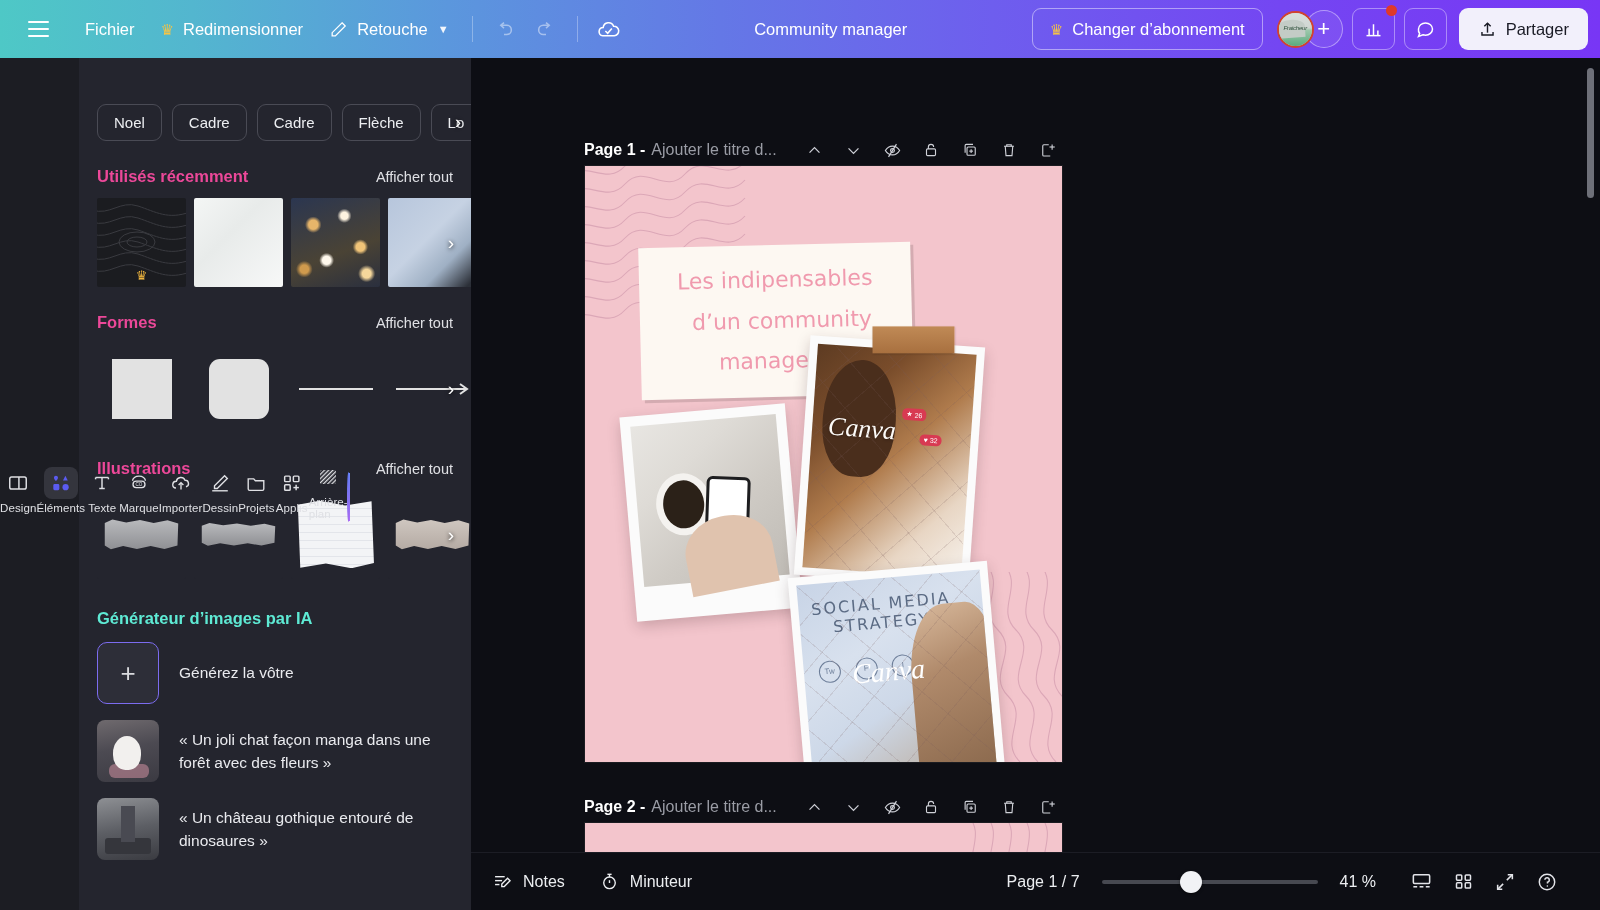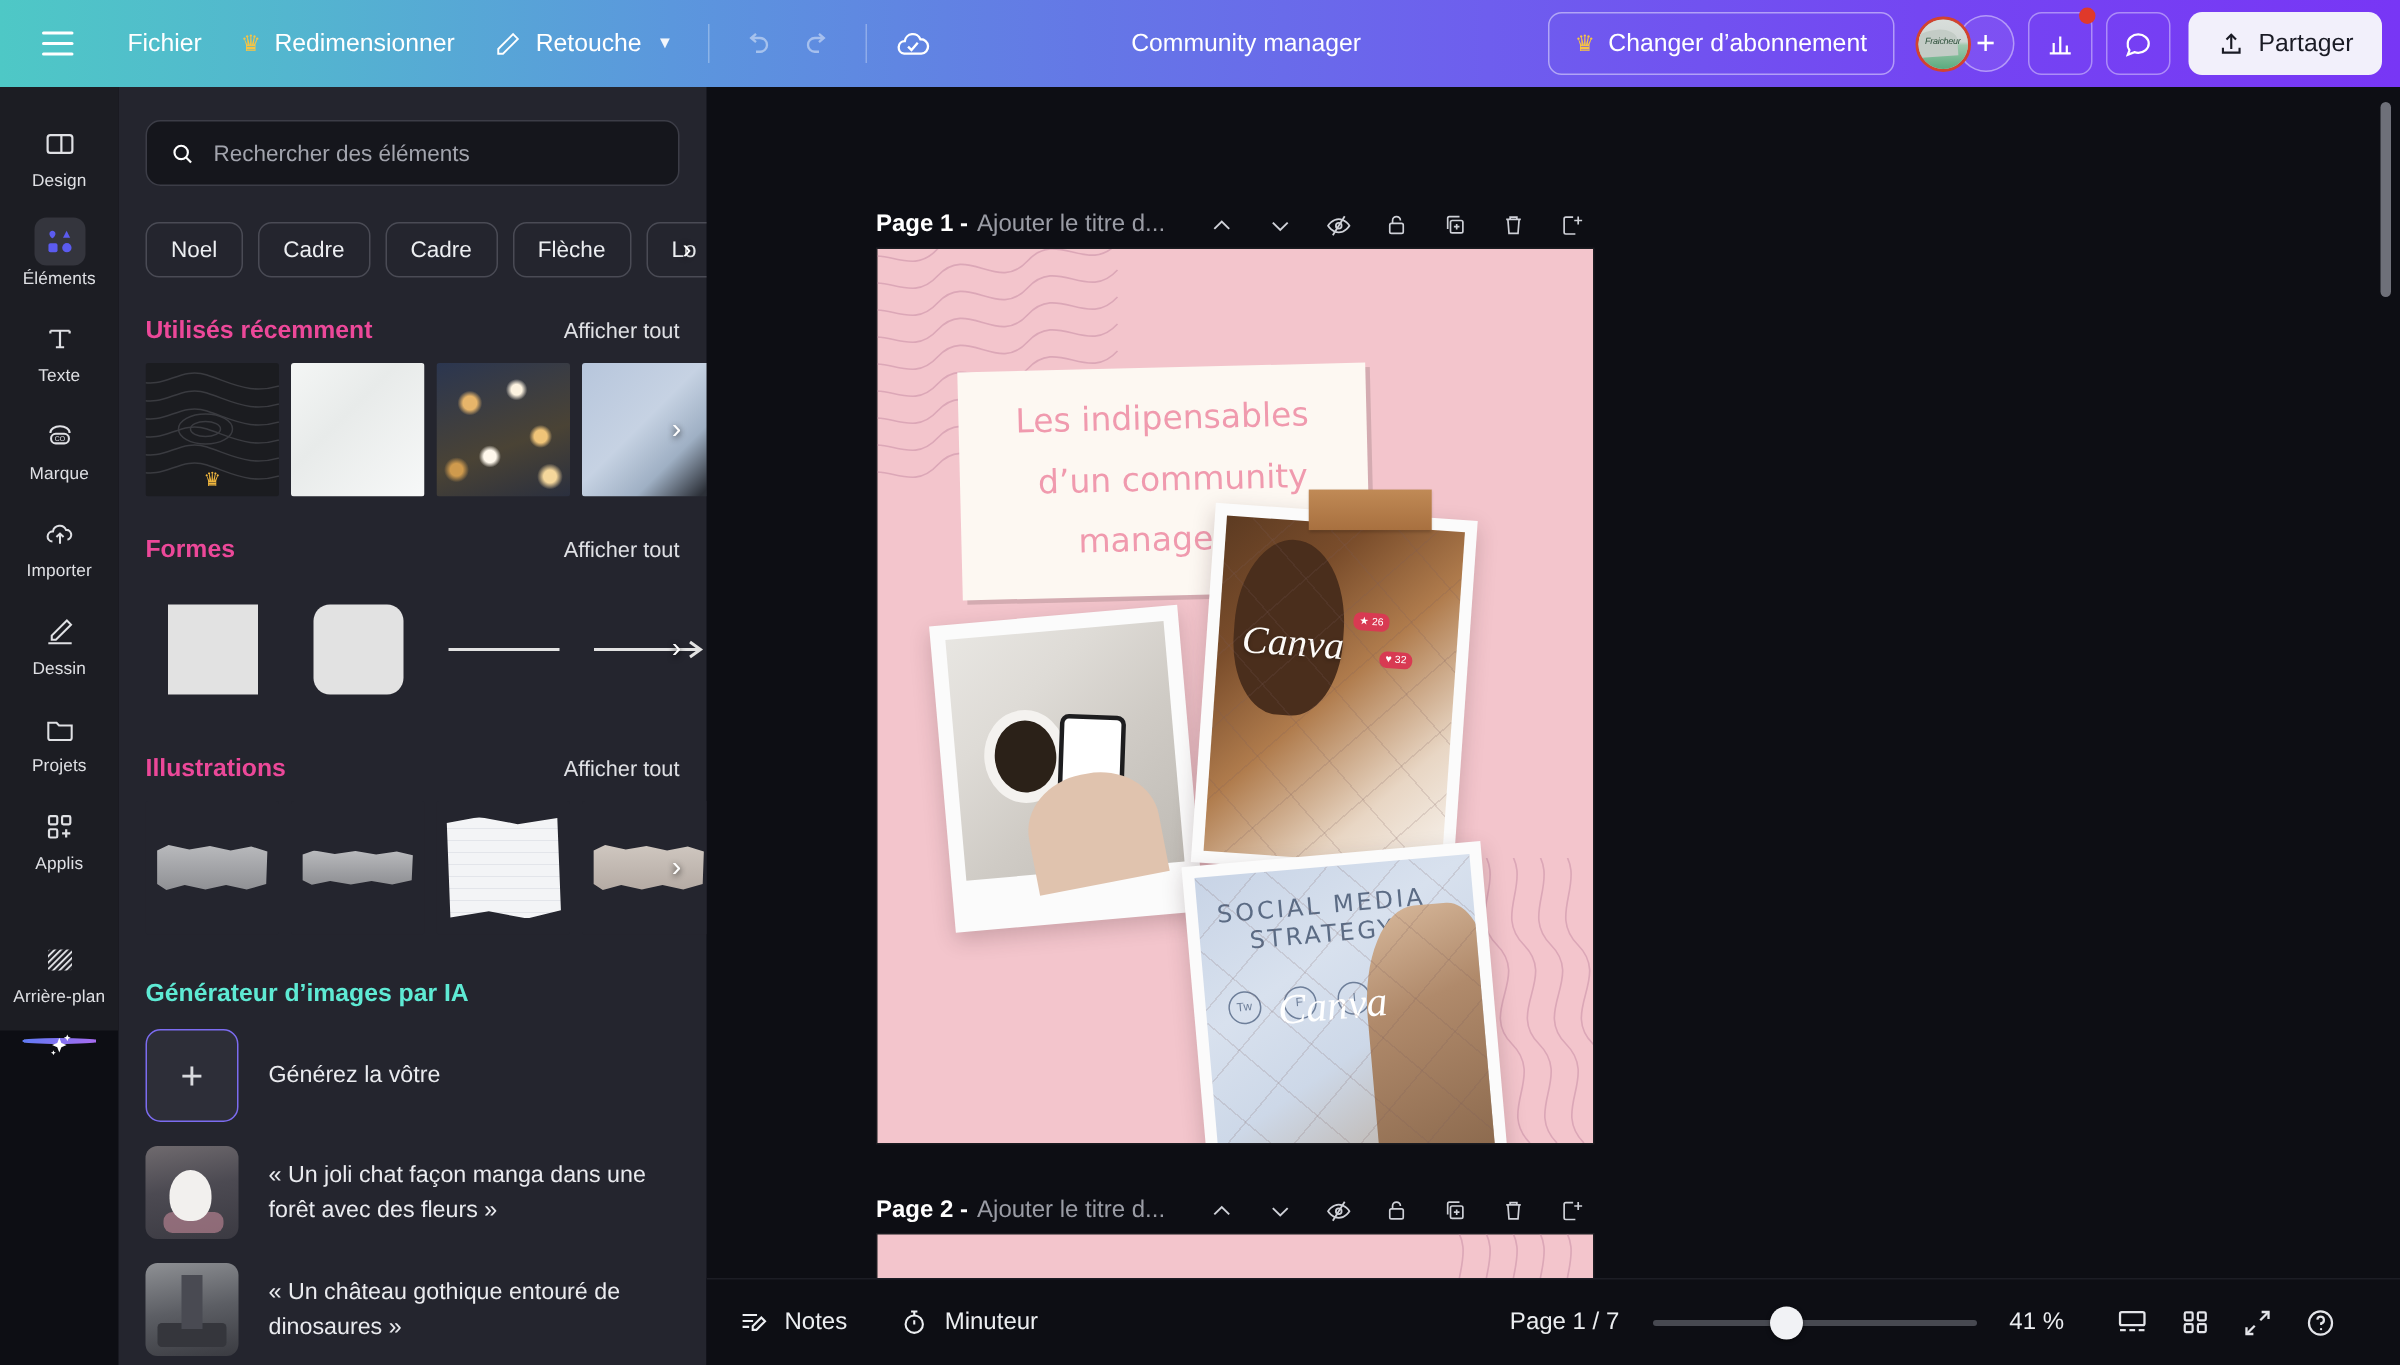--- a/index.html
+++ b/index.html
@@ -83,22 +83,22 @@
   .share-btn {
     display:flex; align-items:center; gap: 9px; margin-left: 12px;
     background: #f2f0fb; color: #1a1b25; border-radius: 9px;
     height: 42px; padding: 0 19px; font-size: 16.5px; cursor: pointer;
     white-space: nowrap; border: none; font-family: inherit;
   }
 
   
   .rail {
     position:absolute; top: 58px; left: 0;
-    width: 79px; height: 629px; background: #1c1d23;
-    display:flex; flex-direction: column; align-items:center;
+    width: 79px; height: 852px; background: #1c1d23;
+    display:flex; flex-direction: row; align-items:center;
     padding-top: 14px; z-index: 30;
   }
   .rail-item {
     width: 66px; padding: 8px 0 5px; border-radius: 9px;
     display:flex; flex-direction:column; align-items:center; gap: 3px;
     cursor:pointer; margin-bottom: 5px;
   }
   .rail-item .ri-ic {
     width: 34px; height: 32px; display:flex; align-items:center; justify-content:center;
     color: #dfe0e4; border-radius: 8px;
@@ -509,27 +509,20 @@
         <path d="M17.3 5l.7 1.8 1.8.7-1.8.7-.7 1.8-.7-1.8-1.8-.7 1.8-.7z"></path>
         <path d="M7.2 16.6l.5 1.3 1.3.5-1.3.5-.5 1.3-.5-1.3-1.3-.5 1.3-.5z"></path>
       </svg>
     </span>
   </div>
 </div>
 
 <div class="panel">
   <div class="panel-inner">
 
-    <div class="search-box">
-      <svg width="19" height="19" viewBox="0 0 24 24" fill="none" stroke="#fff" stroke-width="2">
-        <circle cx="10.8" cy="10.8" r="6.2"></circle>
-          <path d="M15.4 15.4L20 20"></path>
-      </svg>
-      <input type="text" placeholder="Rechercher des éléments" style="">
-    </div>
 
     <div class="chips">
       <button class="chip">Noel</button>
       <button class="chip">Cadre</button>
       <button class="chip">Cadre</button>
       <button class="chip">Flèche</button>
       <button class="chip">Lo</button>
       <span class="chips-arrow">›</span>
     </div>
 

